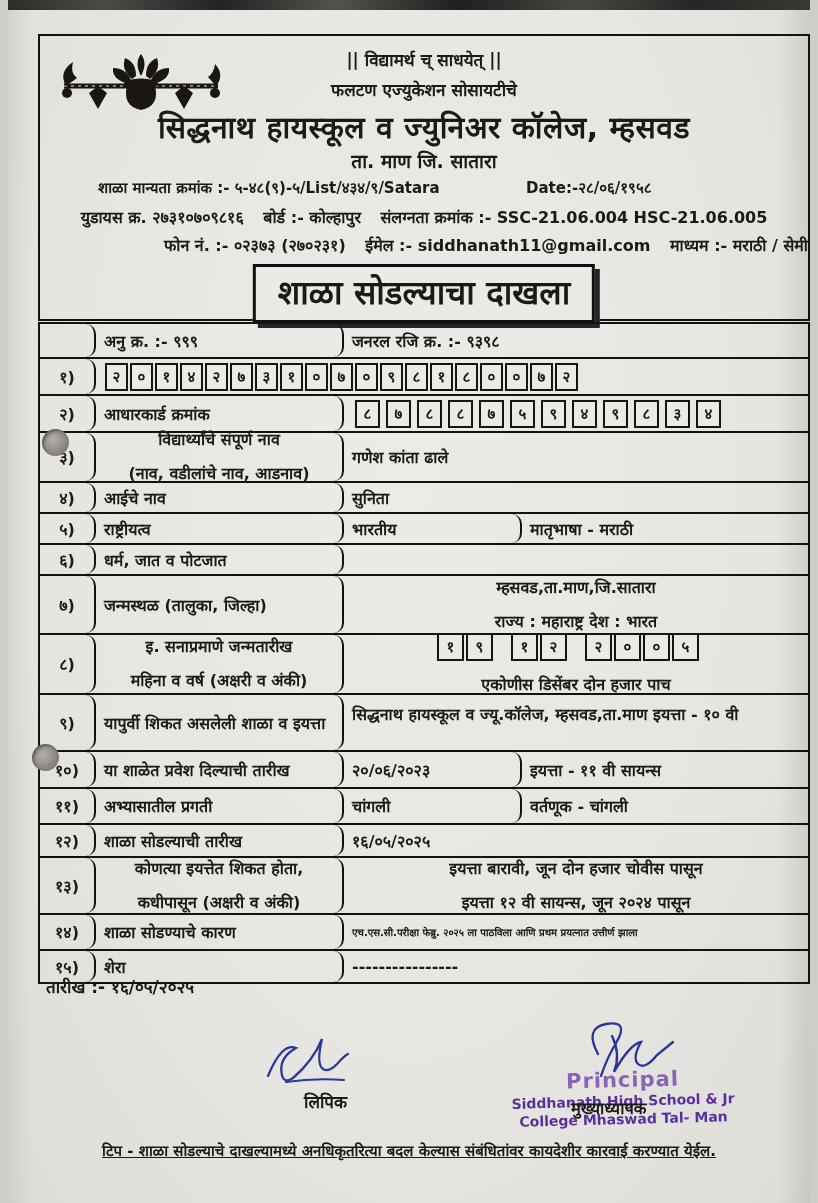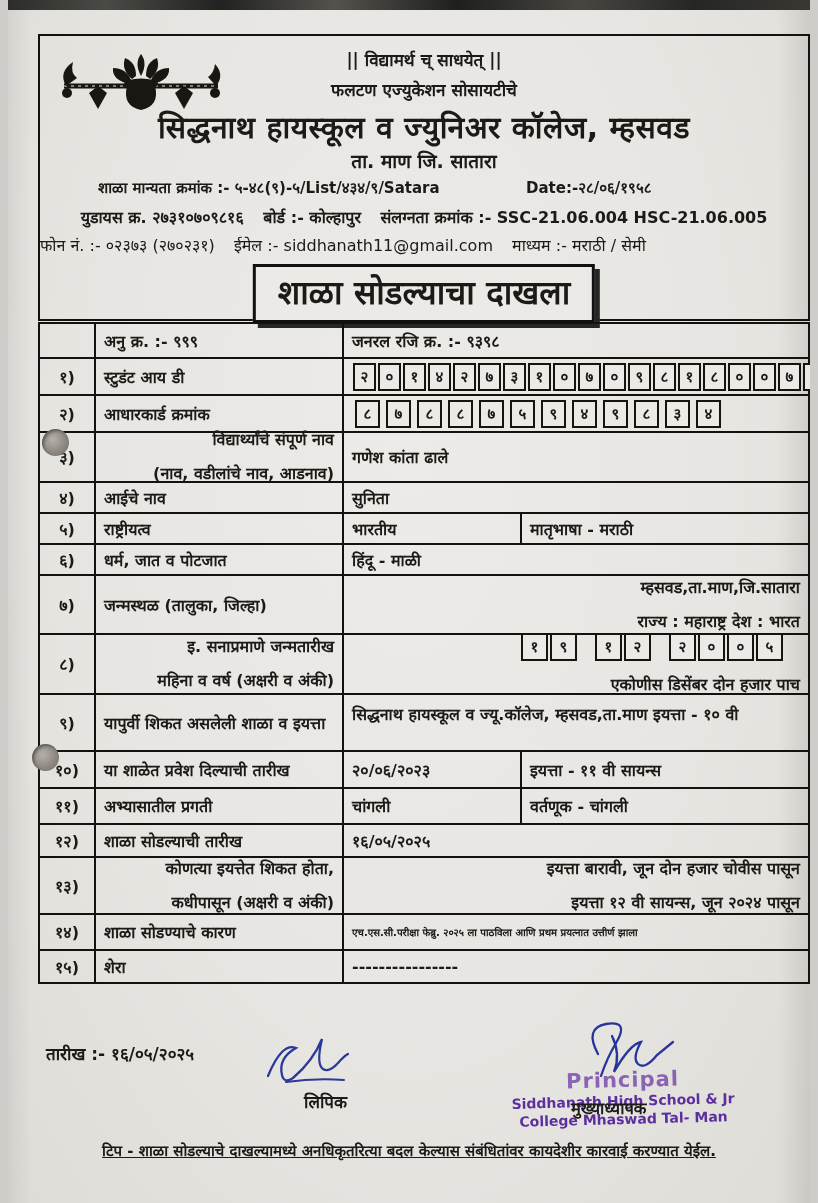--- a/index.html
+++ b/index.html
@@ -17,49 +17,49 @@
   .header-box{position:absolute;left:30px;top:34px;width:768px;height:283px;border:2px solid #14120f;}
   .hb-line{position:absolute;left:0;width:100%;text-align:center;font-weight:bold;}
   .motto{top:12px;font-size:17px;}
   .society{top:42px;font-size:17px;}
   .school-name{top:70px;font-size:30px;letter-spacing:.5px;}
   .school-address{top:112px;font-size:19px;}
   .recog-row{position:absolute;top:141px;left:0;width:100%;font-size:15px;font-weight:bold;}
   .recog-no{position:absolute;left:58px;}
   .recog-date{position:absolute;left:486px;}
   .udise-row{position:absolute;top:170px;left:0;width:100%;text-align:center;font-size:16px;font-weight:bold;white-space:nowrap;}
-  .phone-row{position:absolute;top:198px;left:0;width:100%;text-align:left;font-size:16px;font-weight:normal;white-space:nowrap;}
+  .phone-row{position:absolute;top:198px;left:0;width:100%;text-align:right;font-size:16px;font-weight:bold;white-space:nowrap;}
   .sep{display:inline-block;width:14px;}
   .title-box{position:absolute;left:50%;transform:translateX(-50%);top:228px;
     border:3px solid #101010;box-shadow:5px 5px 0 0 #262626;padding:2px 22px 6px 22px;
     font-size:33px;font-weight:bold;background:#eceae6;white-space:nowrap;}
   .emblem{position:absolute;left:16px;top:12px;}
   
   .cert-table{position:absolute;left:30px;top:322px;width:768px;border:2px solid #14120f;background:rgba(255,255,255,0.0);}
   .t-row{display:flex;border-top:2px solid #14120f;box-sizing:border-box;}
   .t-row:first-child{border-top:none;}
-  .c{padding:0 8px;display:flex;align-items:center;font-weight:bold;font-size:16px;box-sizing:border-box;}
+  .c{padding:0 8px;display:flex;align-items:center;font-weight:bold;font-size:16px;box-sizing:border-box;border-radius:10px;}
   .no{width:56px;justify-content:center;border-right:2px solid #14120f;flex:none;padding:0 2px;}
   .label{width:248px;border-right:2px solid #14120f;flex:none;}
   .value{flex:1;min-width:0;}
   .split{width:178px;border-right:2px solid #14120f;flex:none;}
-  .vstack{flex-direction:column;align-items:flex-end;justify-content:center;gap:14px;line-height:1.25;}
+  .vstack{flex-direction:column;align-items:center;justify-content:center;gap:14px;line-height:1.25;}
   .digit-box{display:inline-block;min-width:19px;height:24px;line-height:24px;border:2px solid #16140f;
     margin:0 1px;text-align:center;font-weight:bold;font-size:15px;background:#eceae6;}
   .spaced .digit-box{min-width:21px;margin:0 3px;}
   .digit-group{display:inline-block;margin-right:16px;}
   .digit-group .digit-box{min-width:23px;}
   .hole{position:absolute;border-radius:50%;
     background:radial-gradient(circle at 40% 40%, #b5b1aa 0%, #8d8982 55%, #6f6c66 100%);
     box-shadow:inset 2px 2px 3px rgba(0,0,0,.35);}
   .hole1{left:34px;top:429px;width:27px;height:27px;}
   .hole2{left:24px;top:744px;width:27px;height:27px;}
   
   .cert-line{position:absolute;left:85px;top:986px;font-size:17px;font-weight:bold;}
-  .date-line{position:absolute;left:38px;top:1042px;font-size:17px;font-weight:bold;}
+  .date-line{position:absolute;left:38px;top:975px;font-size:17px;font-weight:bold;}
   .clerk-sig{position:absolute;left:248px;top:1032px;}
   .clerk-label{position:absolute;left:296px;top:1090px;font-size:17px;font-weight:bold;}
   .principal-sig{position:absolute;left:552px;top:1018px;}
   .stamp{position:absolute;left:490px;top:1068px;width:250px;text-align:center;transform:rotate(-1.5deg);}
   .stamp-l1{font-size:21px;color:#7a4fae;opacity:.85;letter-spacing:1px;font-weight:bold;}
   .stamp-l2,.stamp-l3{font-size:14px;color:#5c2f9f;font-weight:bold;line-height:1.3;}
   .principal-label{position:absolute;left:563px;top:1096px;font-size:16.5px;font-weight:bold;color:#1b1a18;}
   .note-line{position:absolute;left:0;top:1140px;width:100%;text-align:center;font-size:15px;font-weight:bold;text-decoration:underline;}
 </style>
 </head>
@@ -113,21 +113,20 @@
   <div class="cert-table">
 
     <div class="t-row" style="height:33px">
       <div class="c no"></div>
       <div class="c label">अनु क्र. :- ९९९</div>
       <div class="c value">जनरल रजि क्र. :- ९३९८</div>
     </div>
 
     <div class="t-row" style="height:37px">
       <div class="c no">१)</div>
-      <div class="c label">स्टुडंट आय डी</div>
       <div class="c value">
           <span class="digit-box">२</span>
           <span class="digit-box">०</span>
           <span class="digit-box">१</span>
           <span class="digit-box">४</span>
           <span class="digit-box">२</span>
           <span class="digit-box">७</span>
           <span class="digit-box">३</span>
           <span class="digit-box">१</span>
           <span class="digit-box">०</span>
@@ -181,21 +180,20 @@
     <div class="t-row" style="height:31px">
       <div class="c no">५)</div>
       <div class="c label">राष्ट्रीयत्व</div>
       <div class="c split">भारतीय</div>
       <div class="c value">मातृभाषा -  मराठी</div>
     </div>
 
     <div class="t-row" style="height:31px">
       <div class="c no">६)</div>
       <div class="c label">धर्म, जात व पोटजात</div>
-      <div class="c value">हिंदू - माळी</div>
     </div>
 
     <div class="t-row" style="height:59px">
       <div class="c no">७)</div>
       <div class="c label">जन्मस्थळ (तालुका, जिल्हा)</div>
       <div class="c value vstack">
         <span>म्हसवड,ता.माण,जि.सातारा</span>
         <span>राज्य : महाराष्ट्र    देश : भारत</span>
       </div>
     </div>

